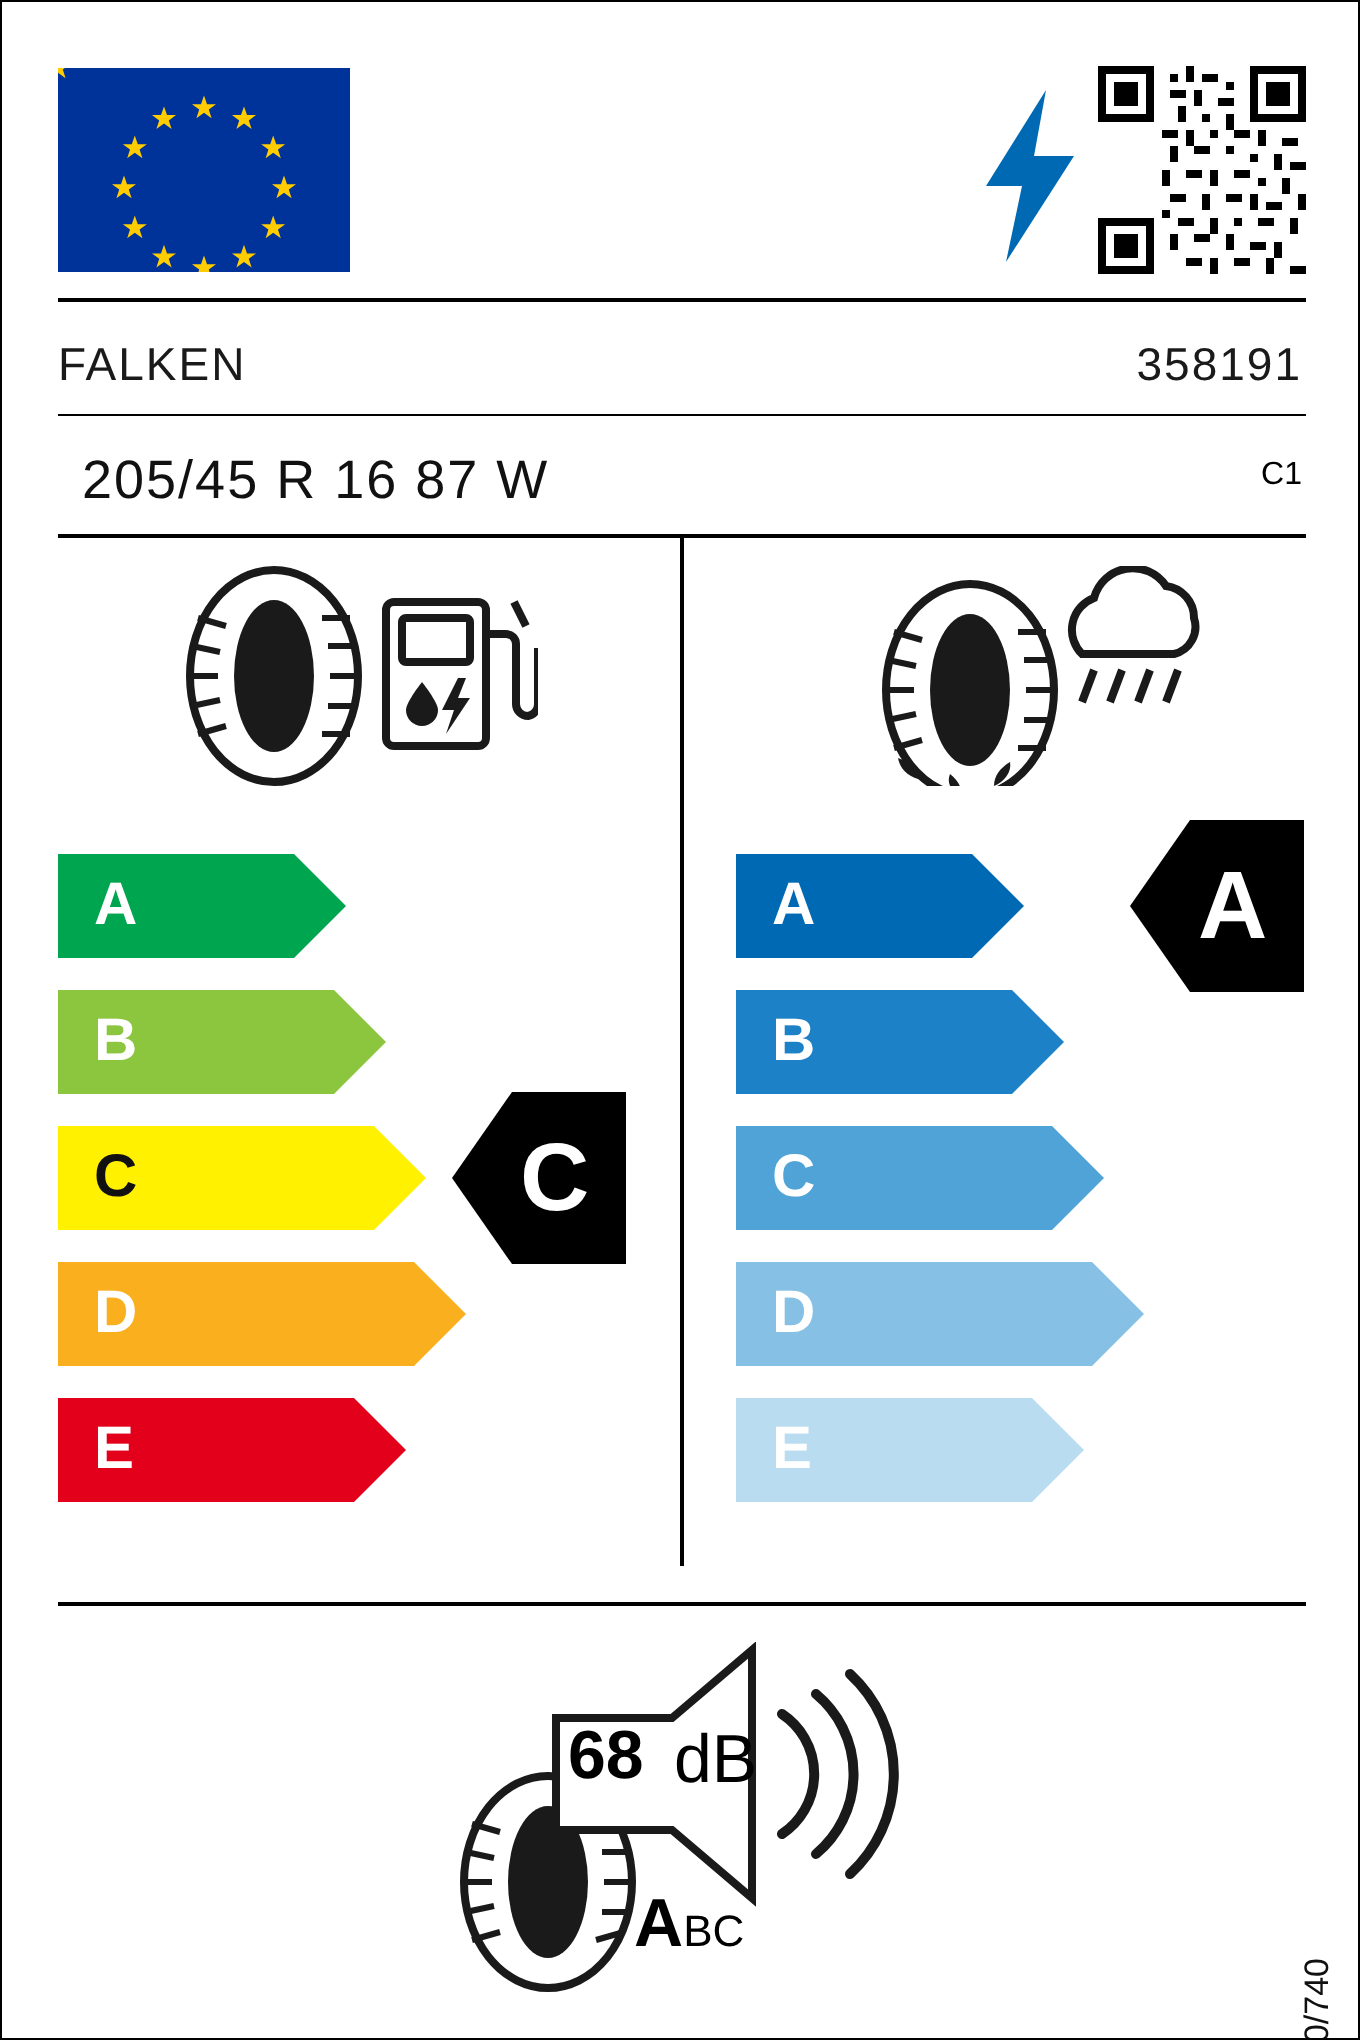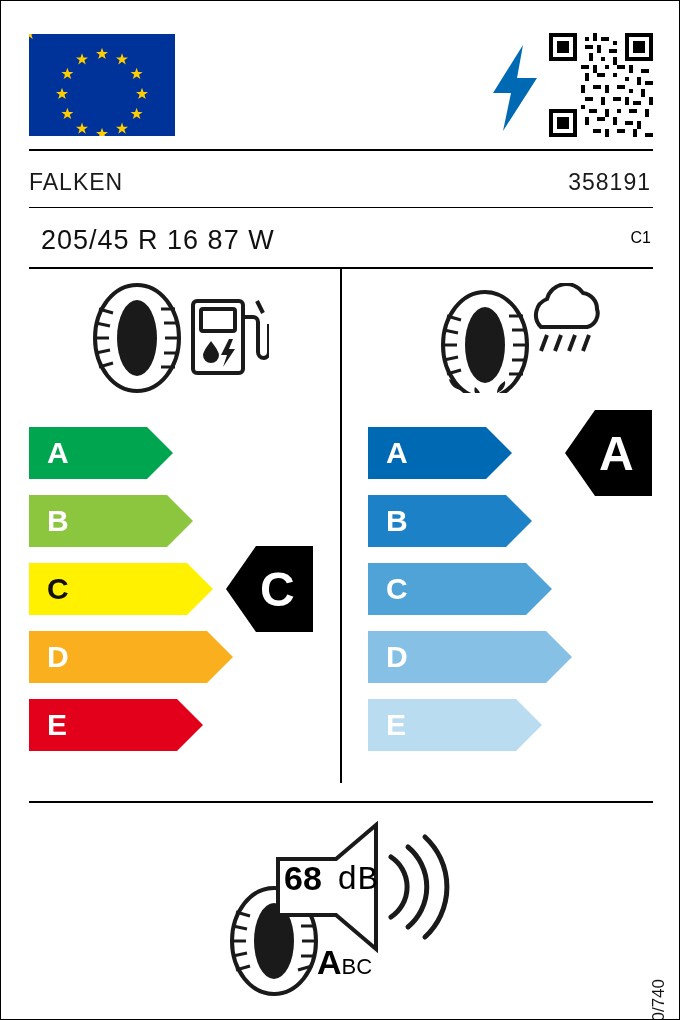--- a/index.html
+++ b/index.html
@@ -374,21 +374,21 @@
 
         <g fill="none" stroke="#1a1a1a" stroke-width="5" stroke-linecap="round">
           <path d="M175 36 a36 36 0 0 1 0 60"></path>
           <path d="M192 26 a52 52 0 0 1 0 80"></path>
           <path d="M209 16 a68 68 0 0 1 0 100"></path>
         </g>
       </svg>
     </div>
 
     <div class="db-text" style="left:283px;top:58px;">68</div>
-    <div class="db-text" style="left:336px;top:60px;font-weight:normal;font-family:Liberation Mono, monospace;">dB</div>
+    <div class="db-text" style="left:336px;top:60px;font-weight:normal;">dB</div>
 
     <div class="noiseclass" style="left:316px;top:142px;">
       <span>A</span><span style="font-size:22px;font-weight:normal;">BC</span>
     </div>
   </div>
 
   <div class="datecode">2020/740</div>
 
 </div>
 

